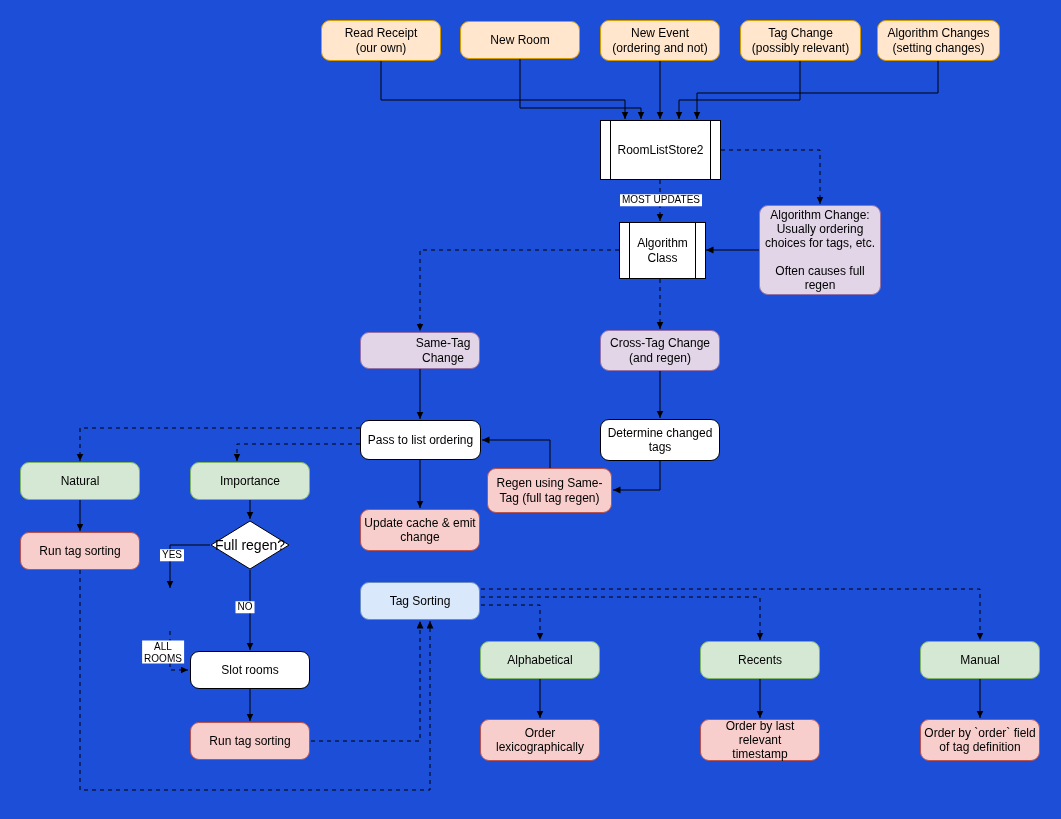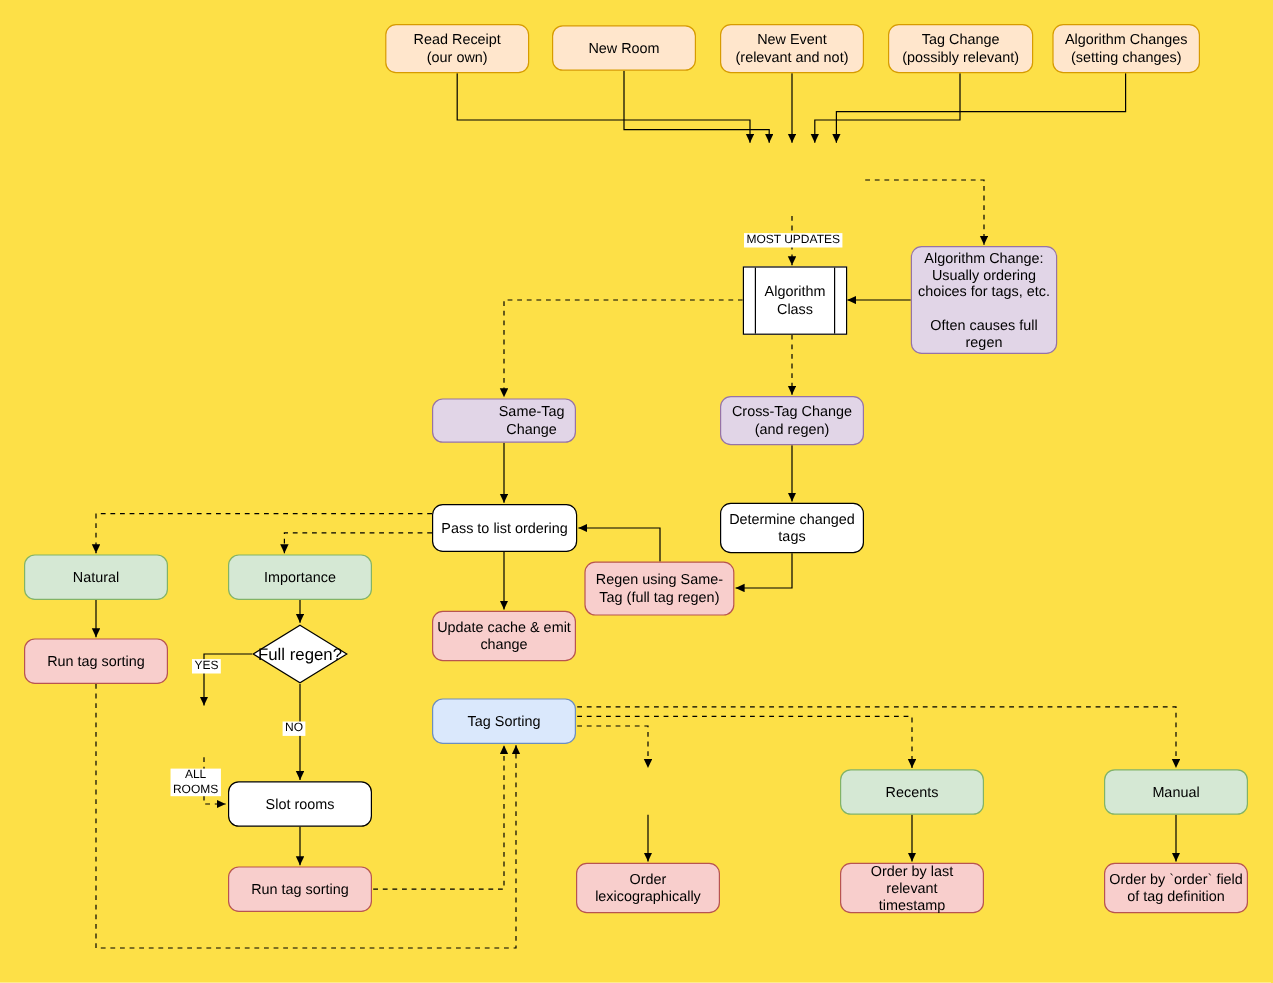--- a/index.html
+++ b/index.html
@@ -1,18 +1,18 @@
 <!DOCTYPE html>
 <html><head>
 <meta charset="utf-8">
 <style>
   * { margin:0; padding:0; box-sizing:border-box; }
   html,body { background:#ffffff; }
   body { font-family:"Liberation Sans", sans-serif; }
-  .canvas { position:relative; width:1061px; height:819px; background:#fde047; overflow:hidden; }
+  .canvas { position:relative; width:1061px; height:819px; background:#1d4ed8; overflow:hidden; }
   .edges { position:absolute; left:0; top:0; z-index:1; }
   .node {
     position:absolute; z-index:2;
     display:flex; align-items:center; justify-content:center;
     text-align:center; font-size:12px; line-height:1.18; color:#000;
     white-space:pre-line; border:1px solid #000; background:#fff; padding:2px;
   }
   .rounded { border-radius:9px; }
   .orange { background:#ffe6cc; border-color:#d79b00; }
   .purple { background:#e1d5e7; border-color:#9673a6; }
@@ -78,26 +78,27 @@
       <path d="M481,589 H980 V640" marker-end="url(#arr)"></path>
       <path d="M481,597 H760 V640" marker-end="url(#arr)"></path>
       <path d="M481,605 H540 V640" marker-end="url(#arr)"></path>
     </g>
   </svg>
 
   <div class="node rounded orange" style="left:321px;top:20px;width:120px;height:41px;">Read Receipt
 (our own)</div>
   <div class="node rounded orange" style="left:460px;top:21px;width:120px;height:38px;">New Room</div>
   <div class="node rounded orange" style="left:600px;top:20px;width:120px;height:41px;">New Event
-(relevant and not)</div>
+(ordering and not)</div>
   <div class="node rounded orange" style="left:740px;top:20px;width:121px;height:41px;">Tag Change
 (possibly relevant)</div>
   <div class="node rounded orange" style="left:877px;top:20px;width:123px;height:41px;">Algorithm Changes
 (setting changes)</div>
 
+  <div class="node process" style="left:600px;top:120px;width:121px;height:60px;">RoomListStore2</div>
   <div class="node rounded purple" style="left:759px;top:205px;width:122px;height:90px;">Algorithm Change:
 Usually ordering
 choices for tags, etc.
 
 Often causes full
 regen</div>
   <div class="node process" style="left:619px;top:222px;width:87px;height:57px;">Algorithm
 Class</div>
 
   <div class="node rounded purple" style="left:360px;top:332px;width:120px;height:37px;padding-left:48px;">Same-Tag Change</div>
@@ -120,20 +121,21 @@
     <svg viewBox="0 0 80 50" preserveAspectRatio="none">
         <polygon points="40,1 79,25 40,49 1,25" fill="#ffffff" stroke="#000000" stroke-width="1"></polygon>
       </svg>
     <span class="diamond-label">Full regen?</span>
   </div>
 
   <div class="node rounded white" style="left:190px;top:651px;width:120px;height:38px;">Slot rooms</div>
   <div class="node rounded red" style="left:190px;top:722px;width:120px;height:38px;">Run tag sorting</div>
 
   <div class="node rounded blue" style="left:360px;top:582px;width:120px;height:38px;">Tag Sorting</div>
+  <div class="node rounded green" style="left:480px;top:641px;width:120px;height:38px;">Alphabetical</div>
   <div class="node rounded green" style="left:700px;top:641px;width:120px;height:38px;">Recents</div>
   <div class="node rounded green" style="left:920px;top:641px;width:120px;height:38px;">Manual</div>
   <div class="node rounded red" style="left:480px;top:719px;width:120px;height:42px;">Order
 lexicographically</div>
   <div class="node rounded red" style="left:700px;top:719px;width:120px;height:42px;">Order by last relevant
 timestamp</div>
   <div class="node rounded red" style="left:920px;top:719px;width:120px;height:42px;">Order by `order` field
 of tag definition</div>
 
   <div class="edge-label" style="left:661px;top:200px;">MOST UPDATES</div>

